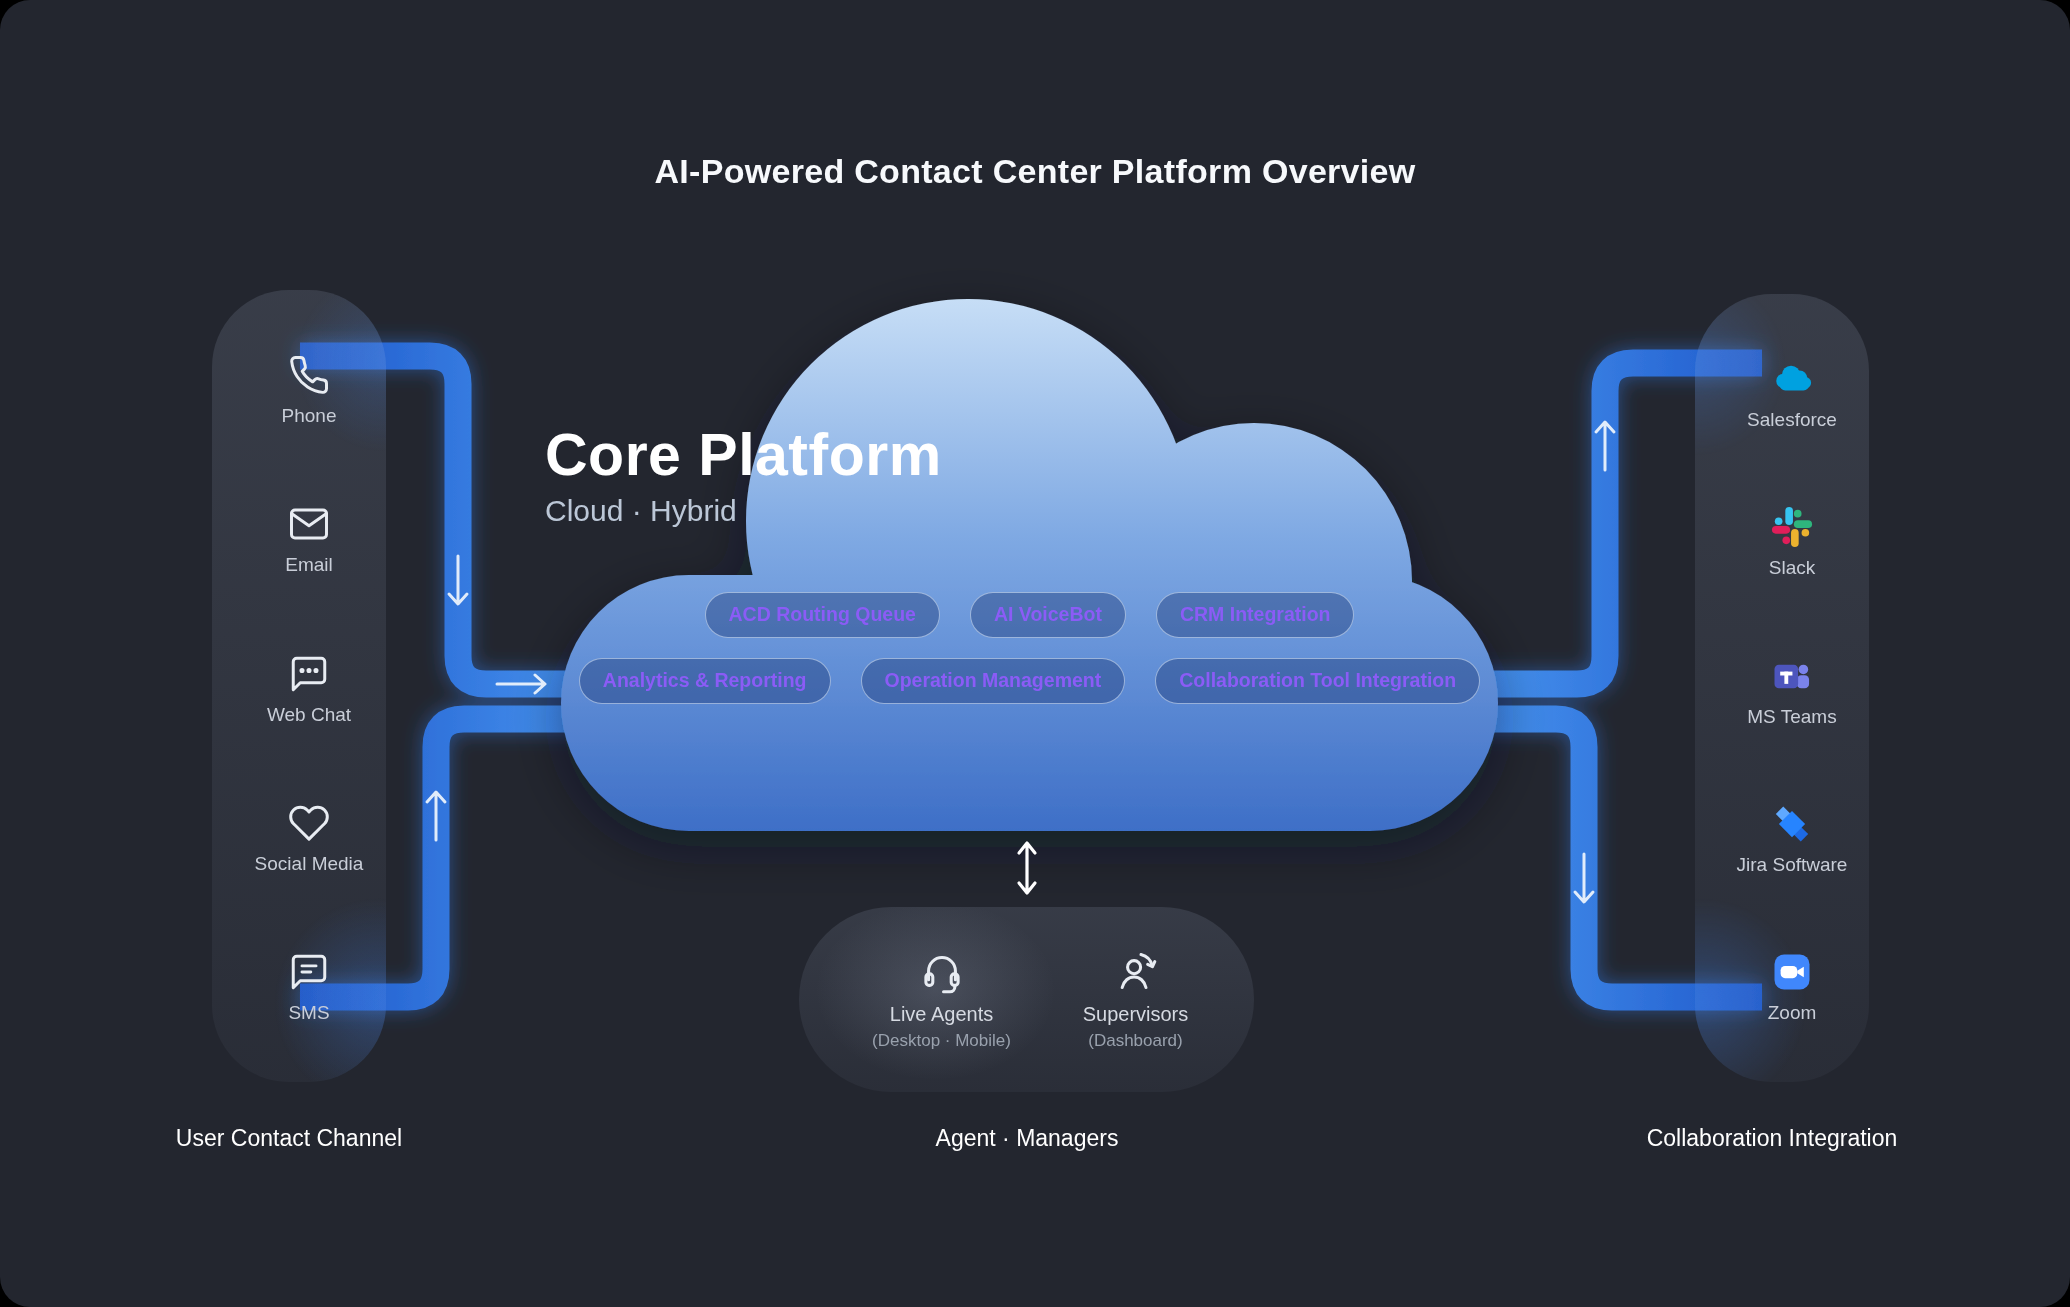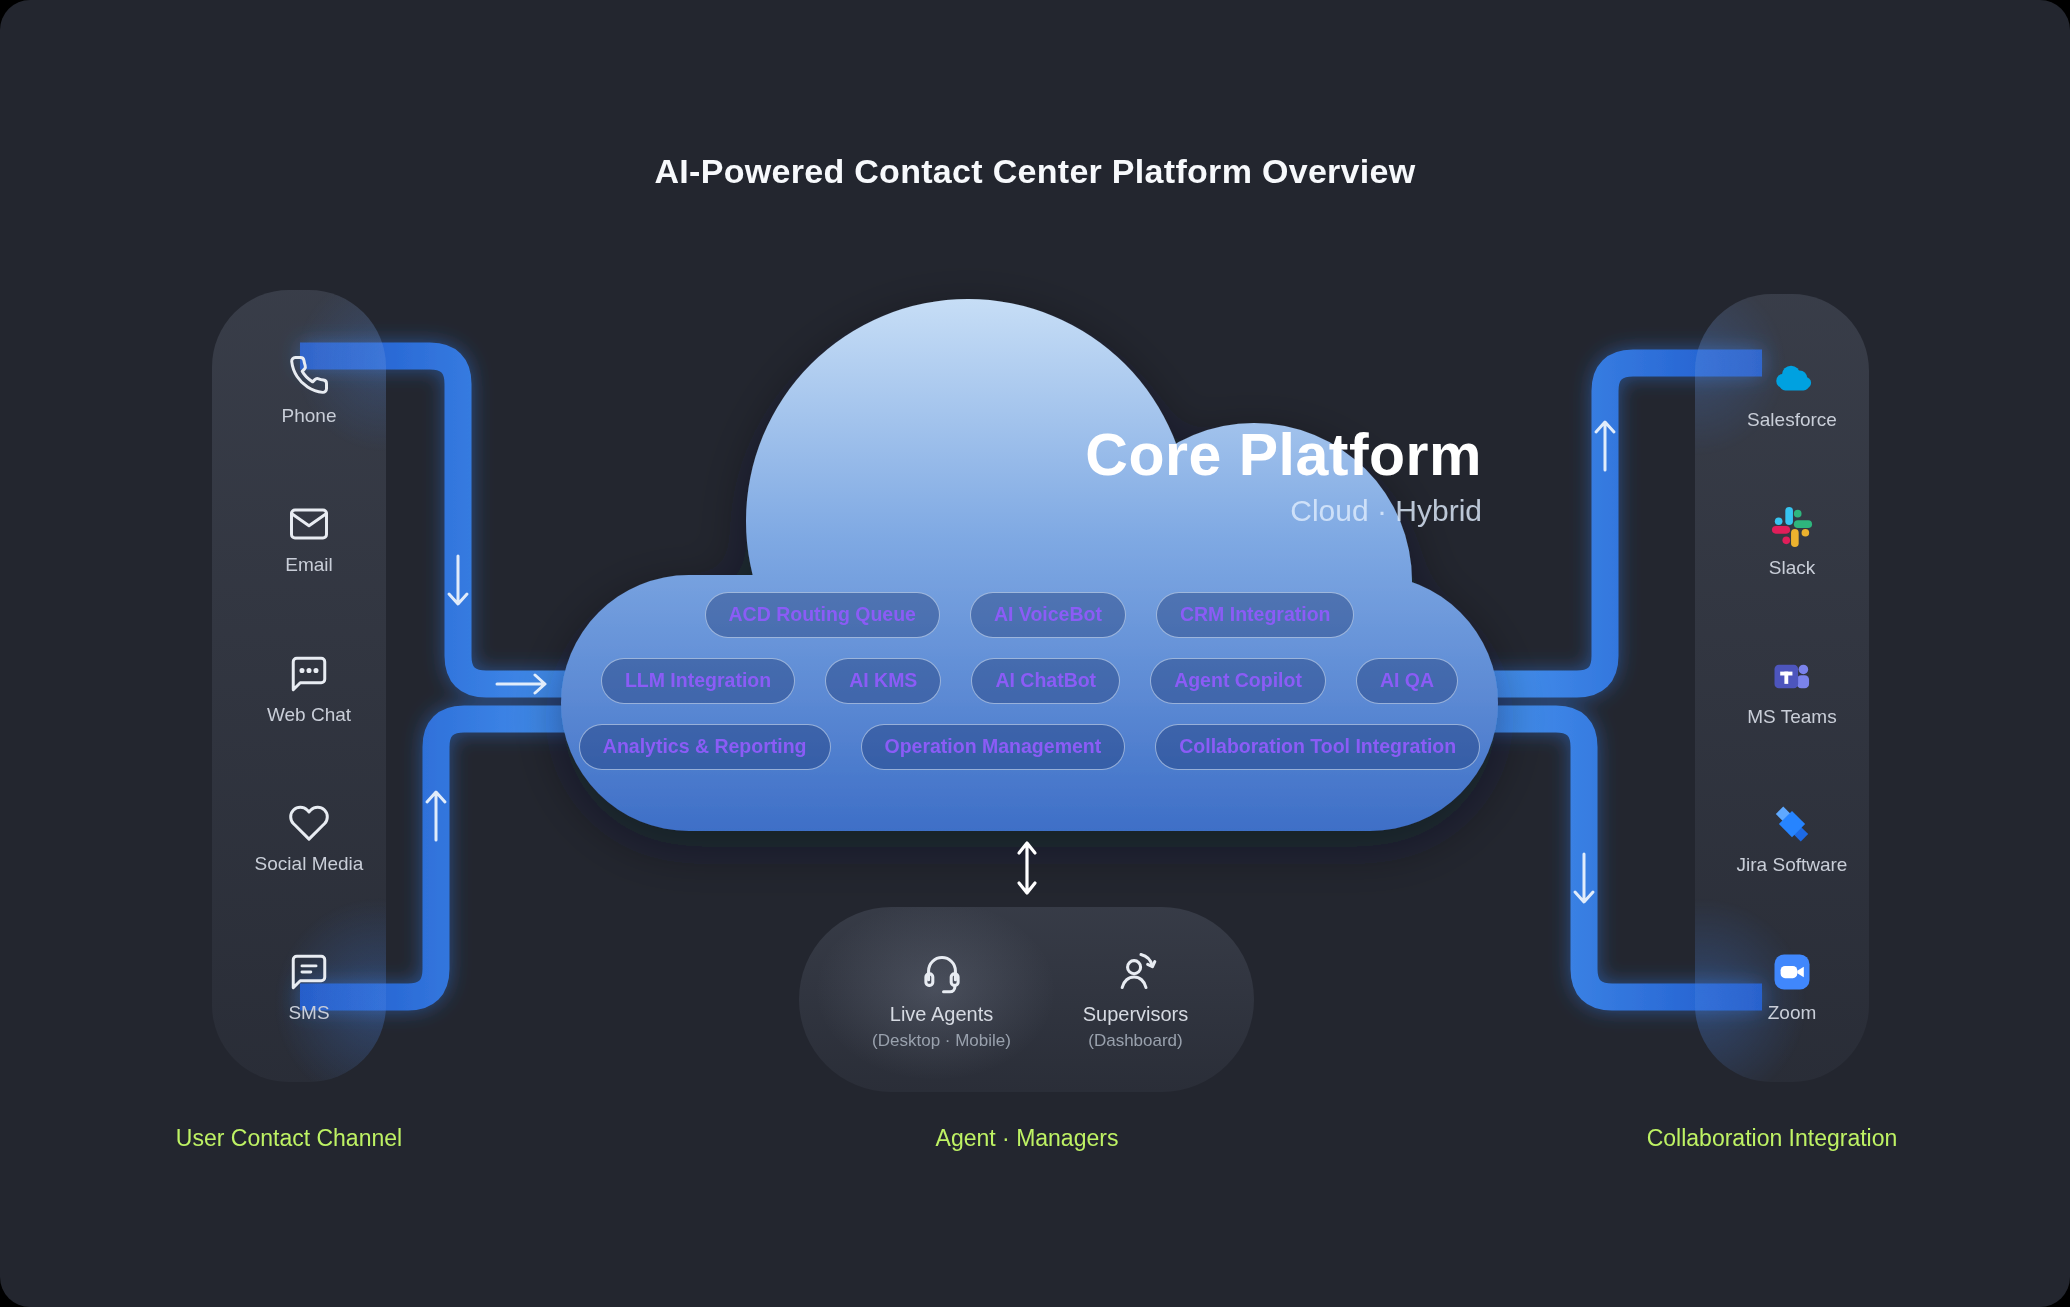--- a/index.html
+++ b/index.html
@@ -33,27 +33,27 @@
   .agents-panel::before{content:"";position:absolute;inset:0;border-radius:inherit;
     background:radial-gradient(200px 150px at 30% 45%,rgba(198,210,234,.16),transparent 60%);}
   .agents-items{position:relative;height:100%;display:flex;justify-content:center;align-items:center;
     gap:36px;padding-left:24px;}
   .a-item{width:158px;display:flex;flex-direction:column;align-items:center;gap:5px;}
   .a-item svg{width:46px;height:46px;display:block;margin-bottom:4px;}
   .a-label{font-size:20px;color:#d6dae2;white-space:nowrap;}
   .a-sub{font-size:17px;color:#99a1ad;white-space:nowrap;}
 
   .caption{position:absolute;top:1125px;transform:translateX(-50%);font-size:23px;font-weight:500;
-    color:#bef264;white-space:nowrap;}
+    color:#ffffff;white-space:nowrap;}
   .cap-left{left:289px;}
   .cap-center{left:1027px;}
   .cap-right{left:1772px;}
 
   
-  .cloud-text{position:absolute;left:545px;width:937px;top:424px;text-align:right;color:#fff;}
+  .cloud-text{position:absolute;left:545px;width:937px;top:424px;text-align:left;color:#fff;}
   .cloud-title{font-size:59px;font-weight:700;letter-spacing:.5px;line-height:62px;}
   .cloud-sub{margin-top:8px;font-size:30px;font-weight:400;color:rgba(222,236,252,.82);}
 
   .chips{position:absolute;left:541px;width:977px;top:592px;display:flex;flex-direction:column;gap:20px;}
   .chip-row{display:flex;justify-content:center;gap:30px;}
   .chip{height:46px;line-height:43px;padding:0 23px;border-radius:24px;box-sizing:border-box;
     border:1.5px solid rgba(225,238,255,.55);background:rgba(21,48,108,.38);
     color:#8b5cf6;font-size:19.5px;font-weight:600;white-space:nowrap;}
 </style>
 </head>
@@ -121,27 +121,20 @@
   <div class="cloud-text">
     <div class="cloud-title">Core Platform</div>
     <div class="cloud-sub">Cloud · Hybrid</div>
   </div>
 
   <div class="chips">
     <div class="chip-row">
       <span class="chip">ACD Routing Queue</span>
       <span class="chip">AI VoiceBot</span>
       <span class="chip">CRM Integration</span>
-    </div>
-    <div class="chip-row">
-      <span class="chip">LLM Integration</span>
-      <span class="chip">AI KMS</span>
-      <span class="chip">AI ChatBot</span>
-      <span class="chip">Agent Copilot</span>
-      <span class="chip">AI QA</span>
     </div>
     <div class="chip-row">
       <span class="chip">Analytics &amp; Reporting</span>
       <span class="chip">Operation Management</span>
       <span class="chip">Collaboration Tool Integration</span>
     </div>
   </div>
 
   <div class="side-panel panel-left">
     <div class="panel-items">

